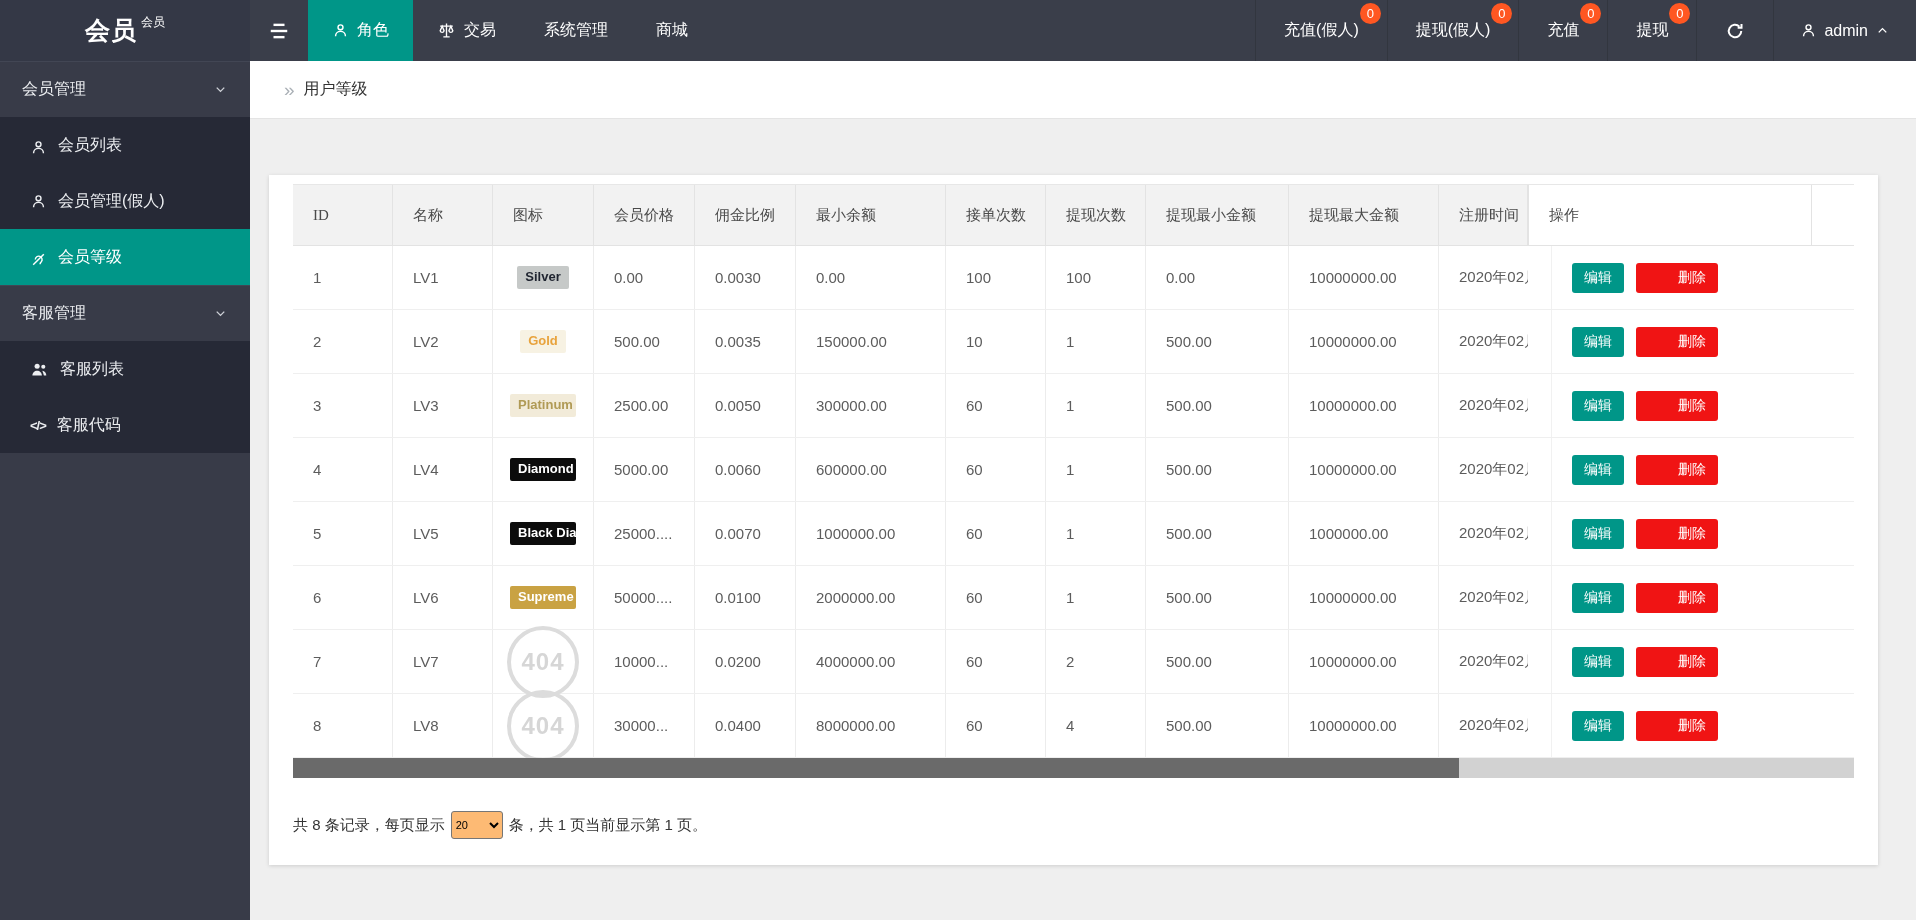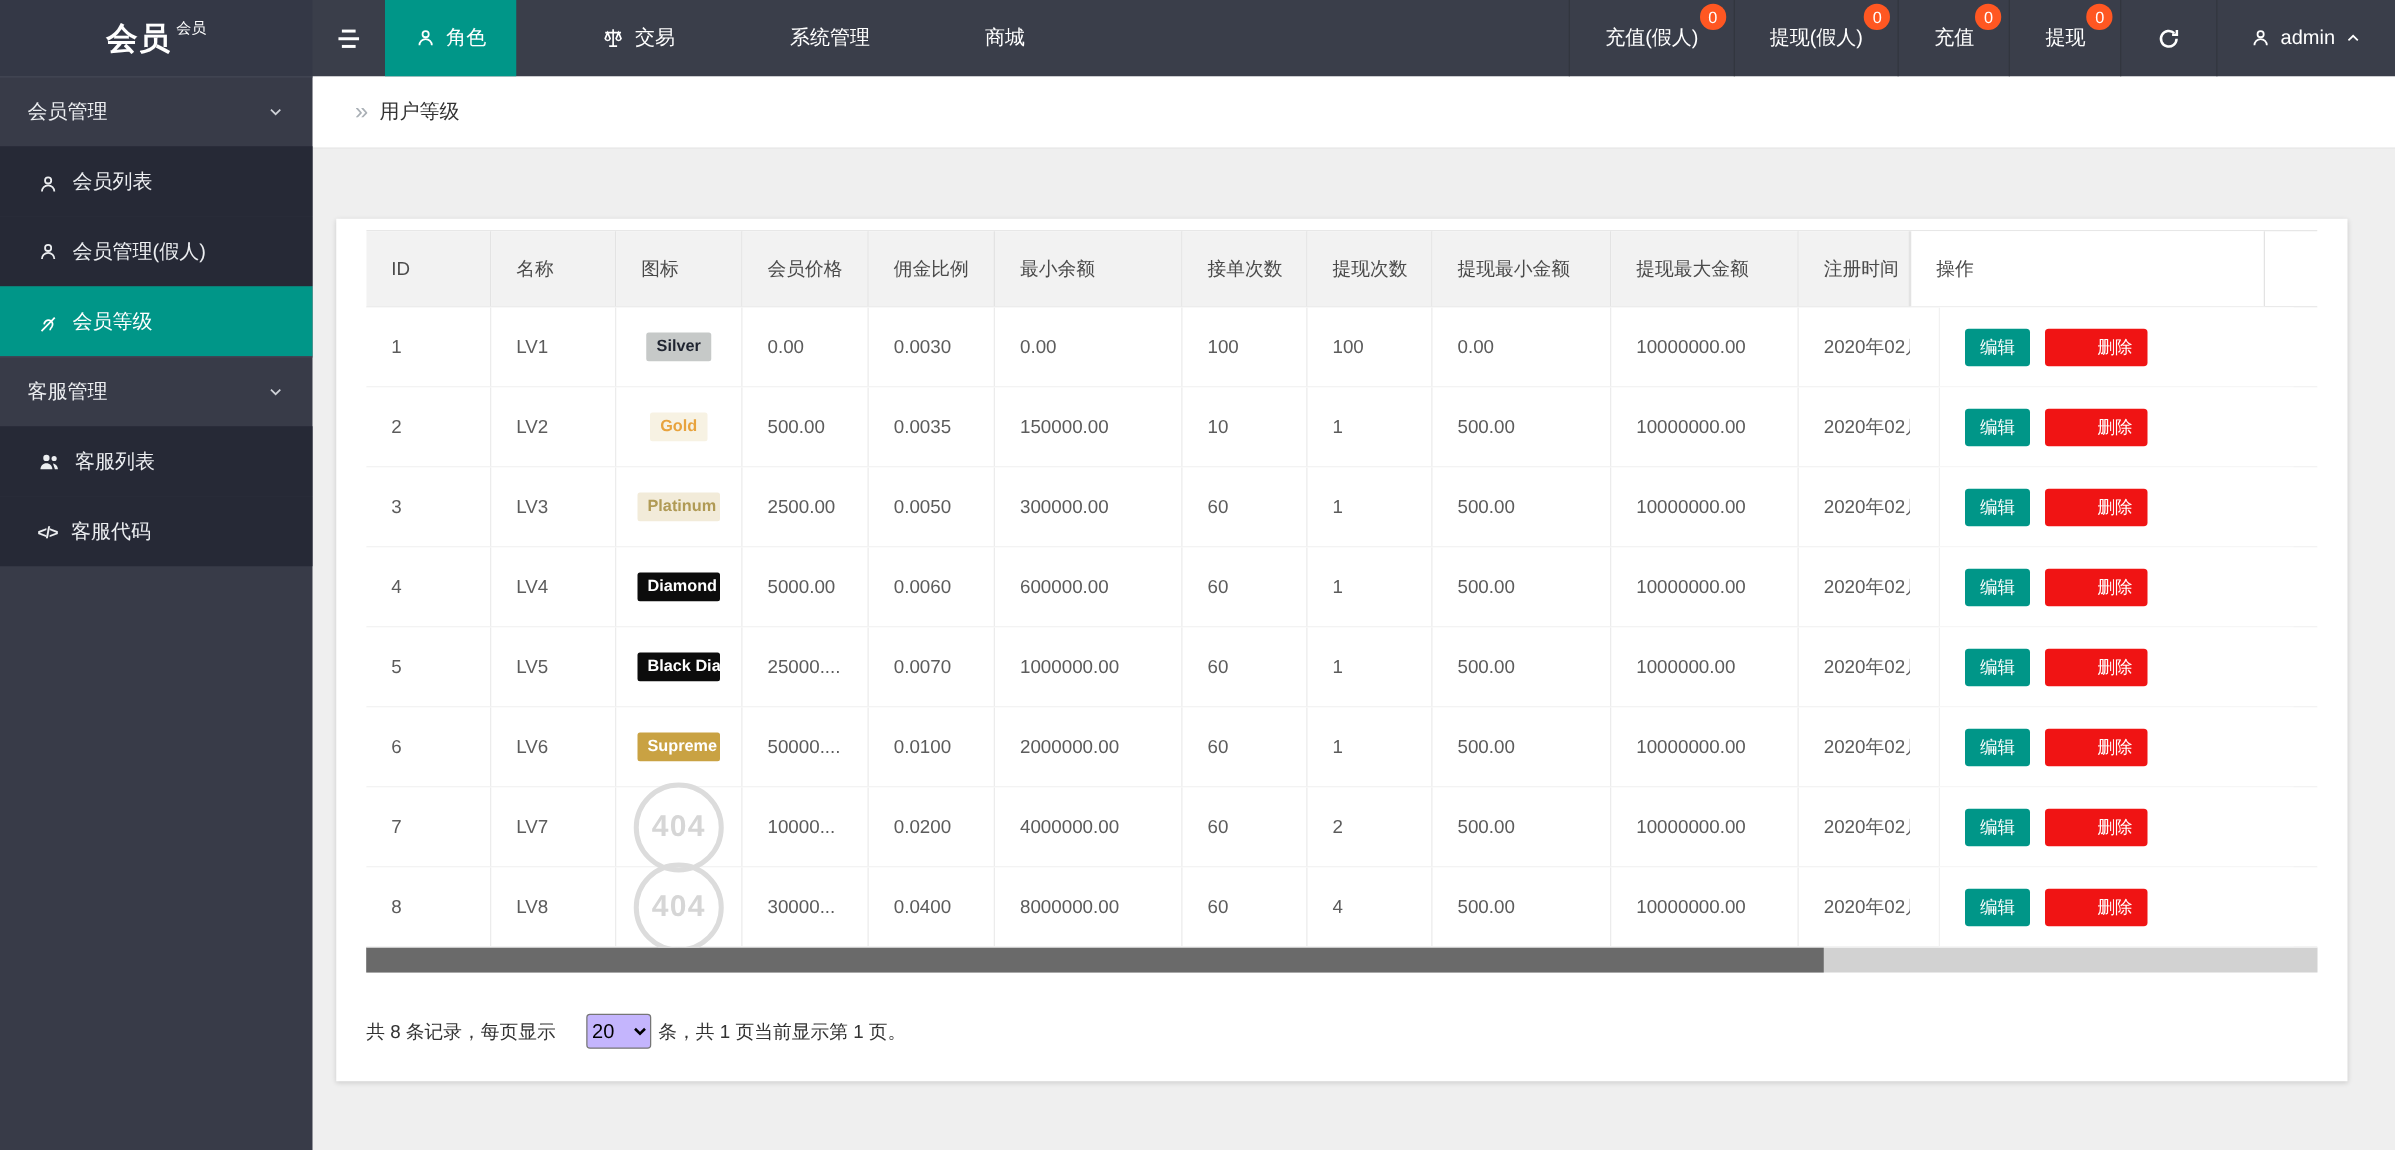--- a/index.html
+++ b/index.html
@@ -8,21 +8,21 @@
 
   
   .navbar { position:absolute; top:0; left:0; width:1916px; height:61px;
     background:#3a3e4a; display:flex; align-items:stretch; z-index:30; }
   .logo { width:250px; background:#343846; color:#fff; display:flex;
     align-items:center; justify-content:center; gap:4px; flex:none; }
   .logo-main { font-size:25px; font-weight:bold; letter-spacing:1px; }
   .logo-sup { font-size:12px; align-self:flex-start; margin-top:14px; }
   .nav-btn { width:58px; display:flex; align-items:center; justify-content:center;
     color:#fff; cursor:pointer; flex:none; }
-  .tabs { display:flex;gap:44px; }
+  .tabs { display:flex; }
   .tab { display:flex; align-items:center; gap:8px; padding:0 24px; color:#fff;
     font-size:16px; cursor:pointer; }
   .tab.active { background:#009688; }
   .nav-right { margin-left:auto; display:flex; align-items:stretch; }
   .nav-action { position:relative; display:flex; align-items:center; padding:0 28px;
     color:#fff; font-size:16px; cursor:pointer; border-left:1px solid #32363f; }
   .nav-badge { position:absolute; top:3px; right:6px; min-width:21px; height:21px;
     border-radius:11px; background:#ff5722; color:#fff; font-size:13px;
     display:flex; align-items:center; justify-content:center; padding:0 5px; }
   .nav-user { display:flex; align-items:center; gap:7px; padding:0 26px; color:#fff;
@@ -52,21 +52,21 @@
     background:#fff; box-shadow:0 1px 4px rgba(0,0,0,.14); padding:9px 24px 0; }
 
   
   .table-wrap { width:1561px; overflow:hidden; position:relative; }
   .trow { display:flex; height:64px; background:#fff; }
   .trow.body { border-bottom:1px solid #efefef; }
   .trow.head { height:62px; border-top:1px solid #e7e7e7; border-bottom:1px solid #e3e3e3; }
   .cell { flex:none; display:flex; align-items:center; padding-left:20px;
     font-size:15px; color:#5c5c5c; border-right:1px solid #ececec; overflow:hidden;
     white-space:nowrap; }
-  .head .cell { background:#f2f2f2; color:#4a4a4a; border-right:1px solid #e3e3e3; }
+  .head .cell { background:#f2f2f2; color:#4a4a4a; border-right:1px solid #e3e3e3;font-family:Liberation Serif, serif; }
   .c0{width:100px;} .c1{width:100px;} .c2{width:101px; justify-content:center; padding-left:0; overflow:visible;}
   .c3{width:101px;} .c4{width:101px;} .c5{width:150px;} .c6{width:100px;}
   .c7{width:100px;} .c8{width:143px;} .c9{width:150px;} .c10{width:89px; border-right:none;}
   .c11{width:284px; border-right:none;}
   .head .c2{ justify-content:flex-start; padding-left:20px; }
   .head .c11{ background:#fff; border-left:1px solid #e3e3e3; }
   .body .c11{ background:#fff; border-left:1px solid #f1f1f1;margin-left:23px; }
 
   .lvl-badge { display:inline-block; padding:3px 8px; font-size:13px; font-weight:bold;
     border-radius:2px; line-height:1.3; white-space:nowrap; max-width:66px;
@@ -80,22 +80,22 @@
   .btn-edit { background:#009688; }
   .btn-del  { background:#f01414;padding-left:42px; }
 
   
   .hscroll { width:1561px; height:20px; background:#d2d2d2; margin-top:0; }
   .hthumb { width:1166px; height:20px; background:#6a6a6a; cursor:pointer; }
 
   
   .pagination { margin-top:33px; display:flex; align-items:center; gap:6px;
     font-size:15px; color:#333; }
-  .page-select { width:52px; height:28px; font-size:16px; border:1px solid #767676;
-    border-radius:3px; background:#c4b5fd; font-family:inherit;margin-left:18px; }
+  .page-select { width:52px; height:28px; font-size:11px; border:1px solid #767676;
+    border-radius:3px; background:#fdba74; font-family:inherit; }
 </style>
 </head>
 <body>
 
 <div class="navbar">
   <div class="logo">
     <span class="logo-main">会员</span>
     <span class="logo-sup">会员</span>
   </div>
   <div class="nav-btn">

